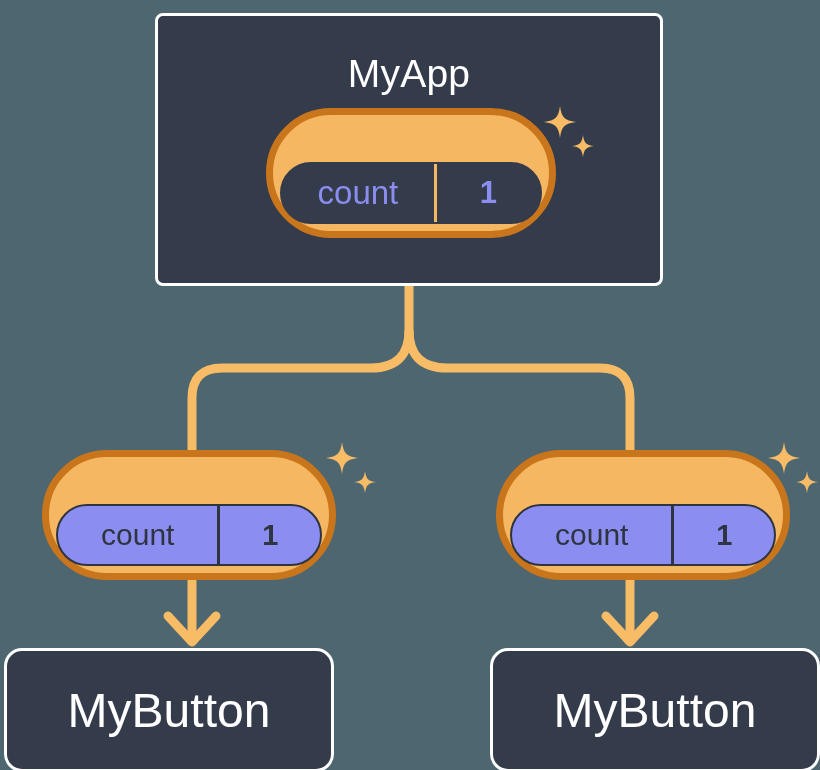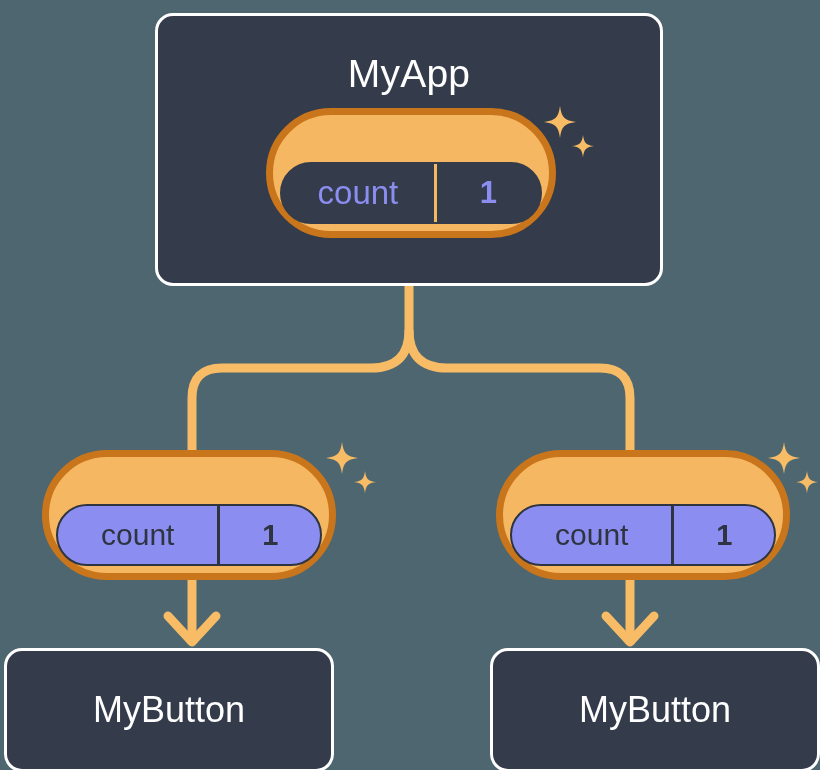--- a/index.html
+++ b/index.html
@@ -28,21 +28,21 @@
     width: 820px; height: 770px;
     overflow: visible;
     pointer-events: none;
   }
 
   
   .card {
     position: absolute;
     background: #343b4a;
     border: 3px solid #ffffff;
-    border-radius: 18px;
+    border-radius: 8px;
     box-sizing: border-box;
   }
   #app-card {
     left: 155px;
     top: 13px;
     width: 508px;
     height: 273px;
   }
   #app-title {
     position: absolute;
@@ -74,21 +74,21 @@
     height: 124px;
   }
   #btn-card-right {
     left: 490px;
     top: 648px;
     width: 330px;
     height: 124px;
   }
   .btn-label {
     color: #ffffff;
-    font-size: 36px;
+    font-size: 48px;
     font-weight: 400;
     white-space: nowrap;
   }
 
   
   .pill {
     position: absolute;
     box-sizing: border-box;
     border-radius: 999px;
     background: #f5b761;              

